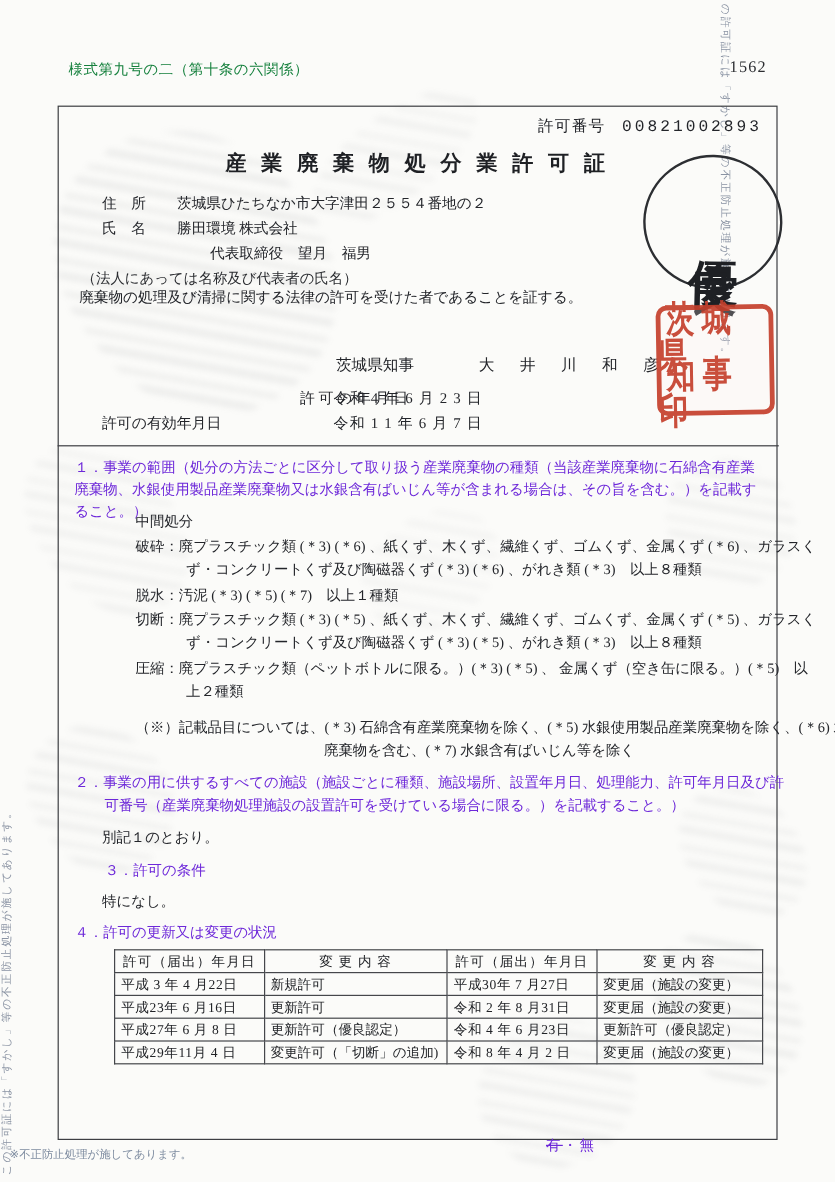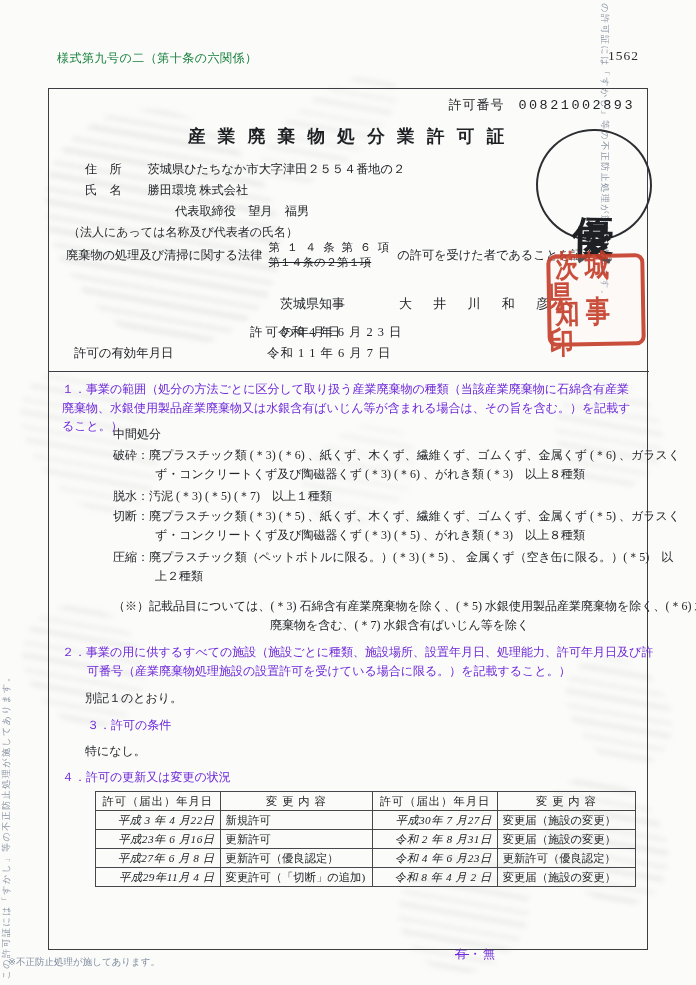--- a/index.html
+++ b/index.html
@@ -23,21 +23,21 @@
   .row-rep{left:175px;top:203px;font-size:12.2px;}
   .row-corp{left:68px;top:224px;font-size:12px;color:#2b2d31;}
   .val-gap{margin-left:26px;}
   .law-row{left:66px;top:240px;display:flex;align-items:center;font-size:12.2px;}
   .clause-stack{display:inline-flex;flex-direction:column;margin:0 6px;font-size:11.4px;line-height:1.35;text-align:left;}
   .clause-top{letter-spacing:2px;}
   .struck{text-decoration:line-through;text-decoration-thickness:1.3px;}
   .gov-row{left:280px;top:295px;font-size:13px;}
   .gov-name{margin-left:54px;letter-spacing:9px;}
   .date-row1{left:85px;top:324px;font-size:12.4px;text-align:center;}
-  .date-row2{left:74px;top:345px;font-size:12.4px;font-family:Liberation Serif, serif;}
+  .date-row2{left:85px;top:345px;font-size:12.4px;font-family:Liberation Serif, serif;}
   .date-val{position:absolute;left:193px;top:0;white-space:nowrap;letter-spacing:1px;}
   .date-row1,.date-row2{width:420px;}
   .sec{left:62px;width:577px;font-size:12px;line-height:1.56;color:#6d28d9;}
   .s1{top:380px;}
   .mid-head{left:113px;top:426px;font-size:12px;}
   .item{left:113px;width:528px;font-size:12px;line-height:1.55;}
   .hang42{padding-left:42px;text-indent:-42px;}
   .i-crush{top:446px;}
   .i-dewater{top:487px;}
   .i-cut{top:507px;}
@@ -45,21 +45,21 @@
   .i-note{top:597px;padding-left:157px;text-indent:-157px;}
   .hang24{padding-left:25px;text-indent:-25px;}
   .s2{top:643px;}
   .betsuki{left:85px;top:690px;font-size:12px;}
   .s3{top:716px;margin-left:25px;}
   .tokuni{left:85px;top:743px;font-size:12px;}
   .s4{top:768px;}
   table.hist{position:absolute;left:95px;top:791px;width:541px;border-collapse:collapse;font-size:11.3px;color:#212327;}
   table.hist th,table.hist td{border:1.2px solid #45474b;padding:1.5px 5px;font-weight:normal;white-space:nowrap;}
   table.hist th{text-align:center;letter-spacing:1px;}
-  table.hist td:nth-child(1),table.hist td:nth-child(3){width:120px;text-align:right;letter-spacing:.5px;font-style:italic;}
+  table.hist td:nth-child(1),table.hist td:nth-child(3){width:120px;text-align:left;letter-spacing:.5px;}
   table.hist td:nth-child(2){width:146px;}
   table.hist td:nth-child(4){width:158px;}
   .s5{top:905px;display:flex;}
   .s5-choice{position:absolute;left:393px;top:0;letter-spacing:2px;margin-top:40px;}
   .bottom-note{left:8px;top:956px;font-size:9.5px;color:#7e8ca0;font-family:"Liberation Sans","DejaVu Sans",sans-serif;}
   .v-note{font-size:9px;color:#8a93a3;letter-spacing:1.5px;white-space:nowrap;font-family:"Liberation Sans","DejaVu Sans",sans-serif;}
   .v-right{left:524px;top:66px;width:160px;transform:rotate(90deg);transform-origin:center;}
   .v-left{left:-74px;top:893px;width:160px;transform:rotate(-90deg);transform-origin:center;}
   
   .yuryo{left:536px;top:129px;width:112px;height:108px;border:2.6px solid #2c2e32;border-radius:50%;
@@ -105,24 +105,20 @@
   <span class="lbl">住　所</span><span class="val-gap">茨城県ひたちなか市大字津田２５５４番地の２</span>
 </div>
 <div class="abs row-name">
   <span class="lbl">氏　名</span><span class="val-gap">勝田環境 株式会社</span>
 </div>
 <div class="abs row-rep">代表取締役　望月　福男</div>
 <div class="abs row-corp">（法人にあっては名称及び代表者の氏名）</div>
 
 <div class="abs law-row">
   <span>廃棄物の処理及び清掃に関する法律</span>
-  <span class="clause-stack">
-    <span class="clause-top">第 １ ４ 条 第 ６ 項</span>
-    <span class="struck">第１４条の２第１項</span>
-  </span>
   <span>の許可を受けた者であることを証する。</span>
 </div>
 
 <div class="abs yuryo">
   <span class="yuryo-text">優良</span>
 </div>
 
 <div class="abs gov-row">
   <span>茨城県知事</span><span class="gov-name">大 井 川 和 彦</span>
 </div>

